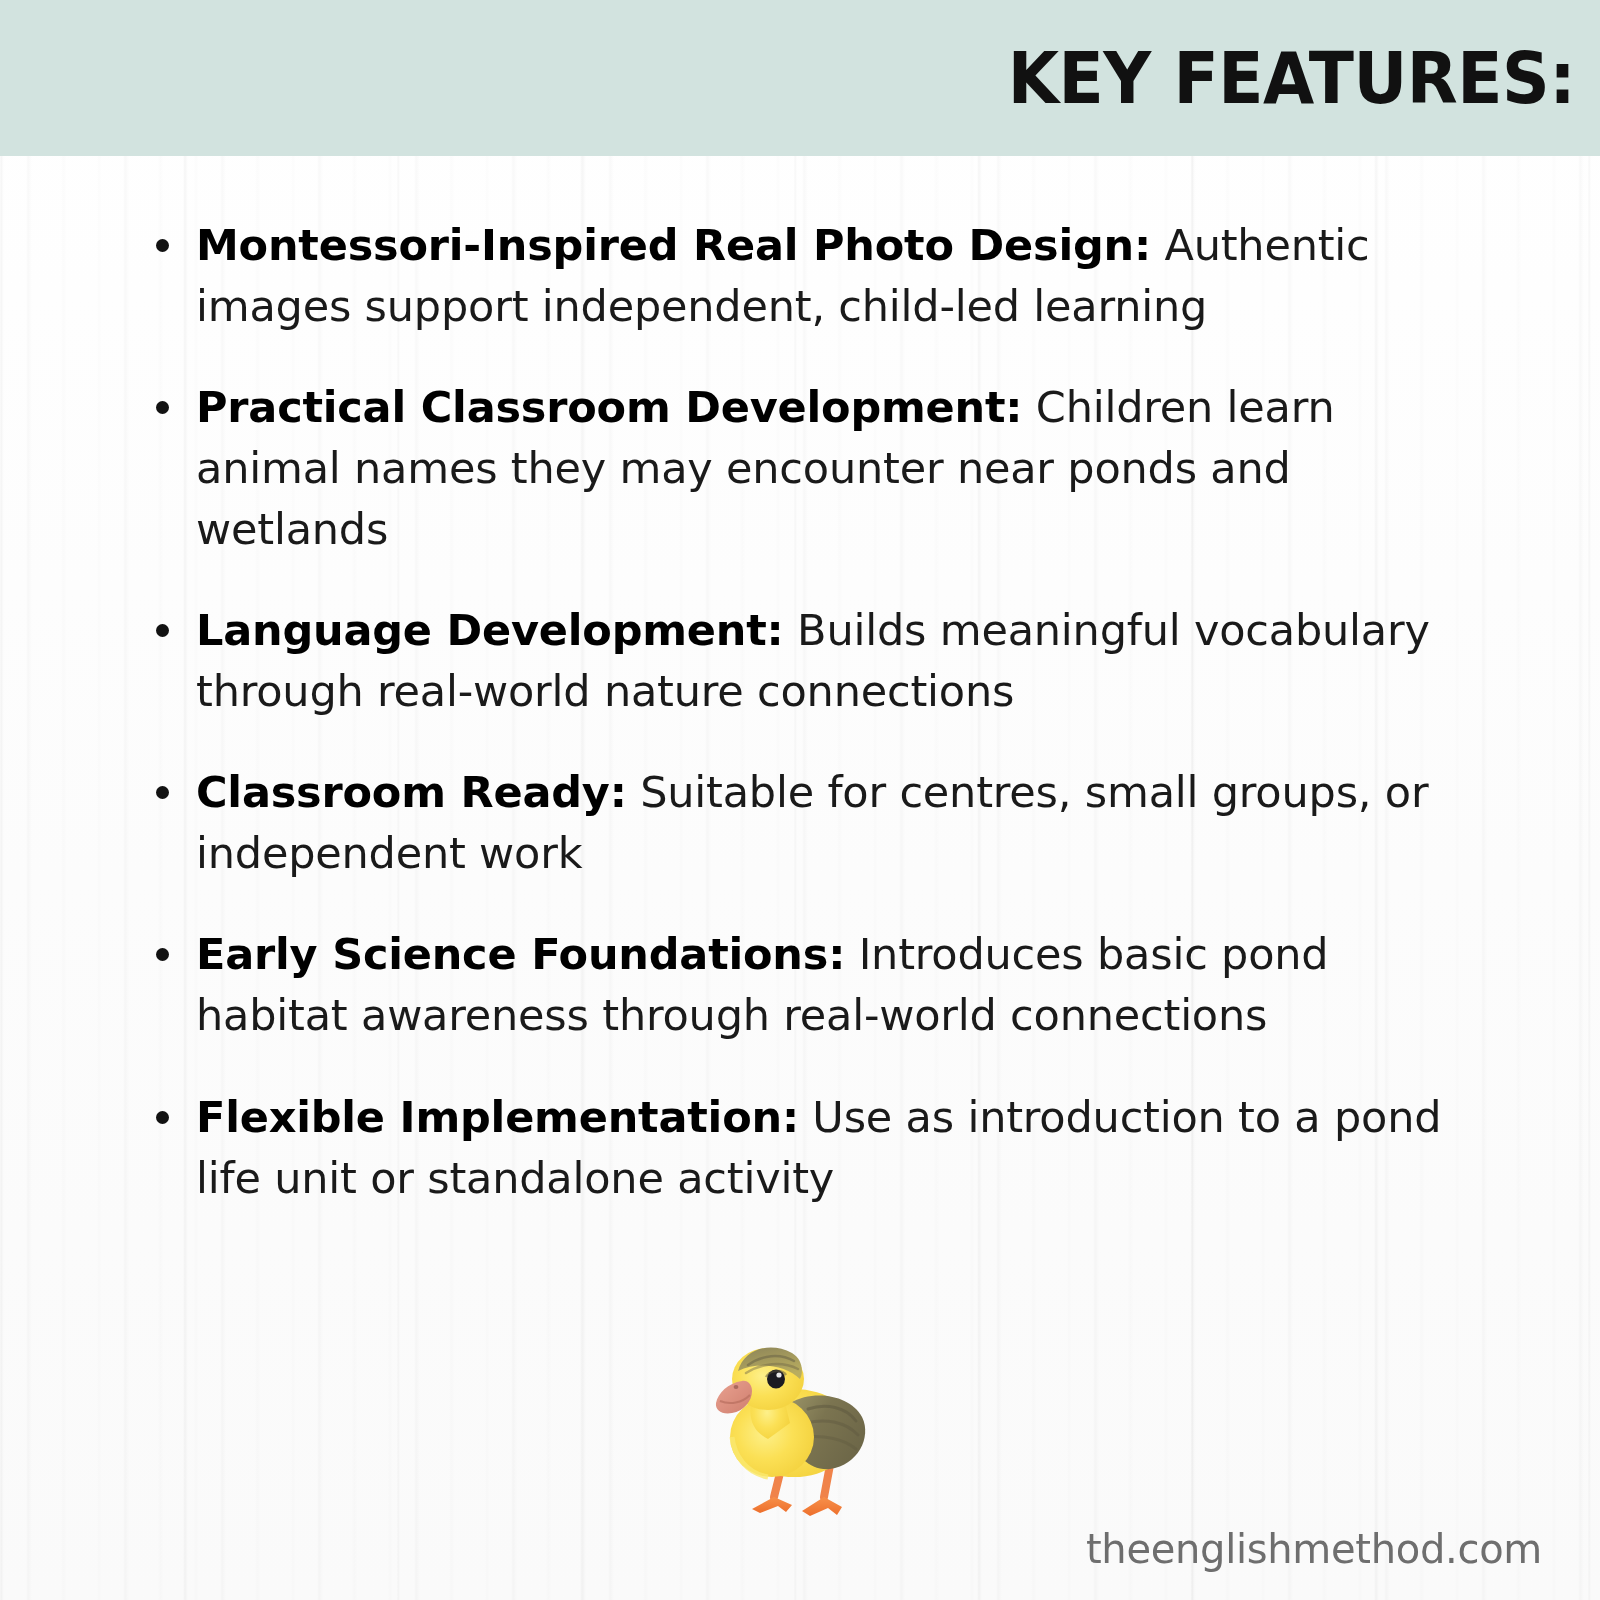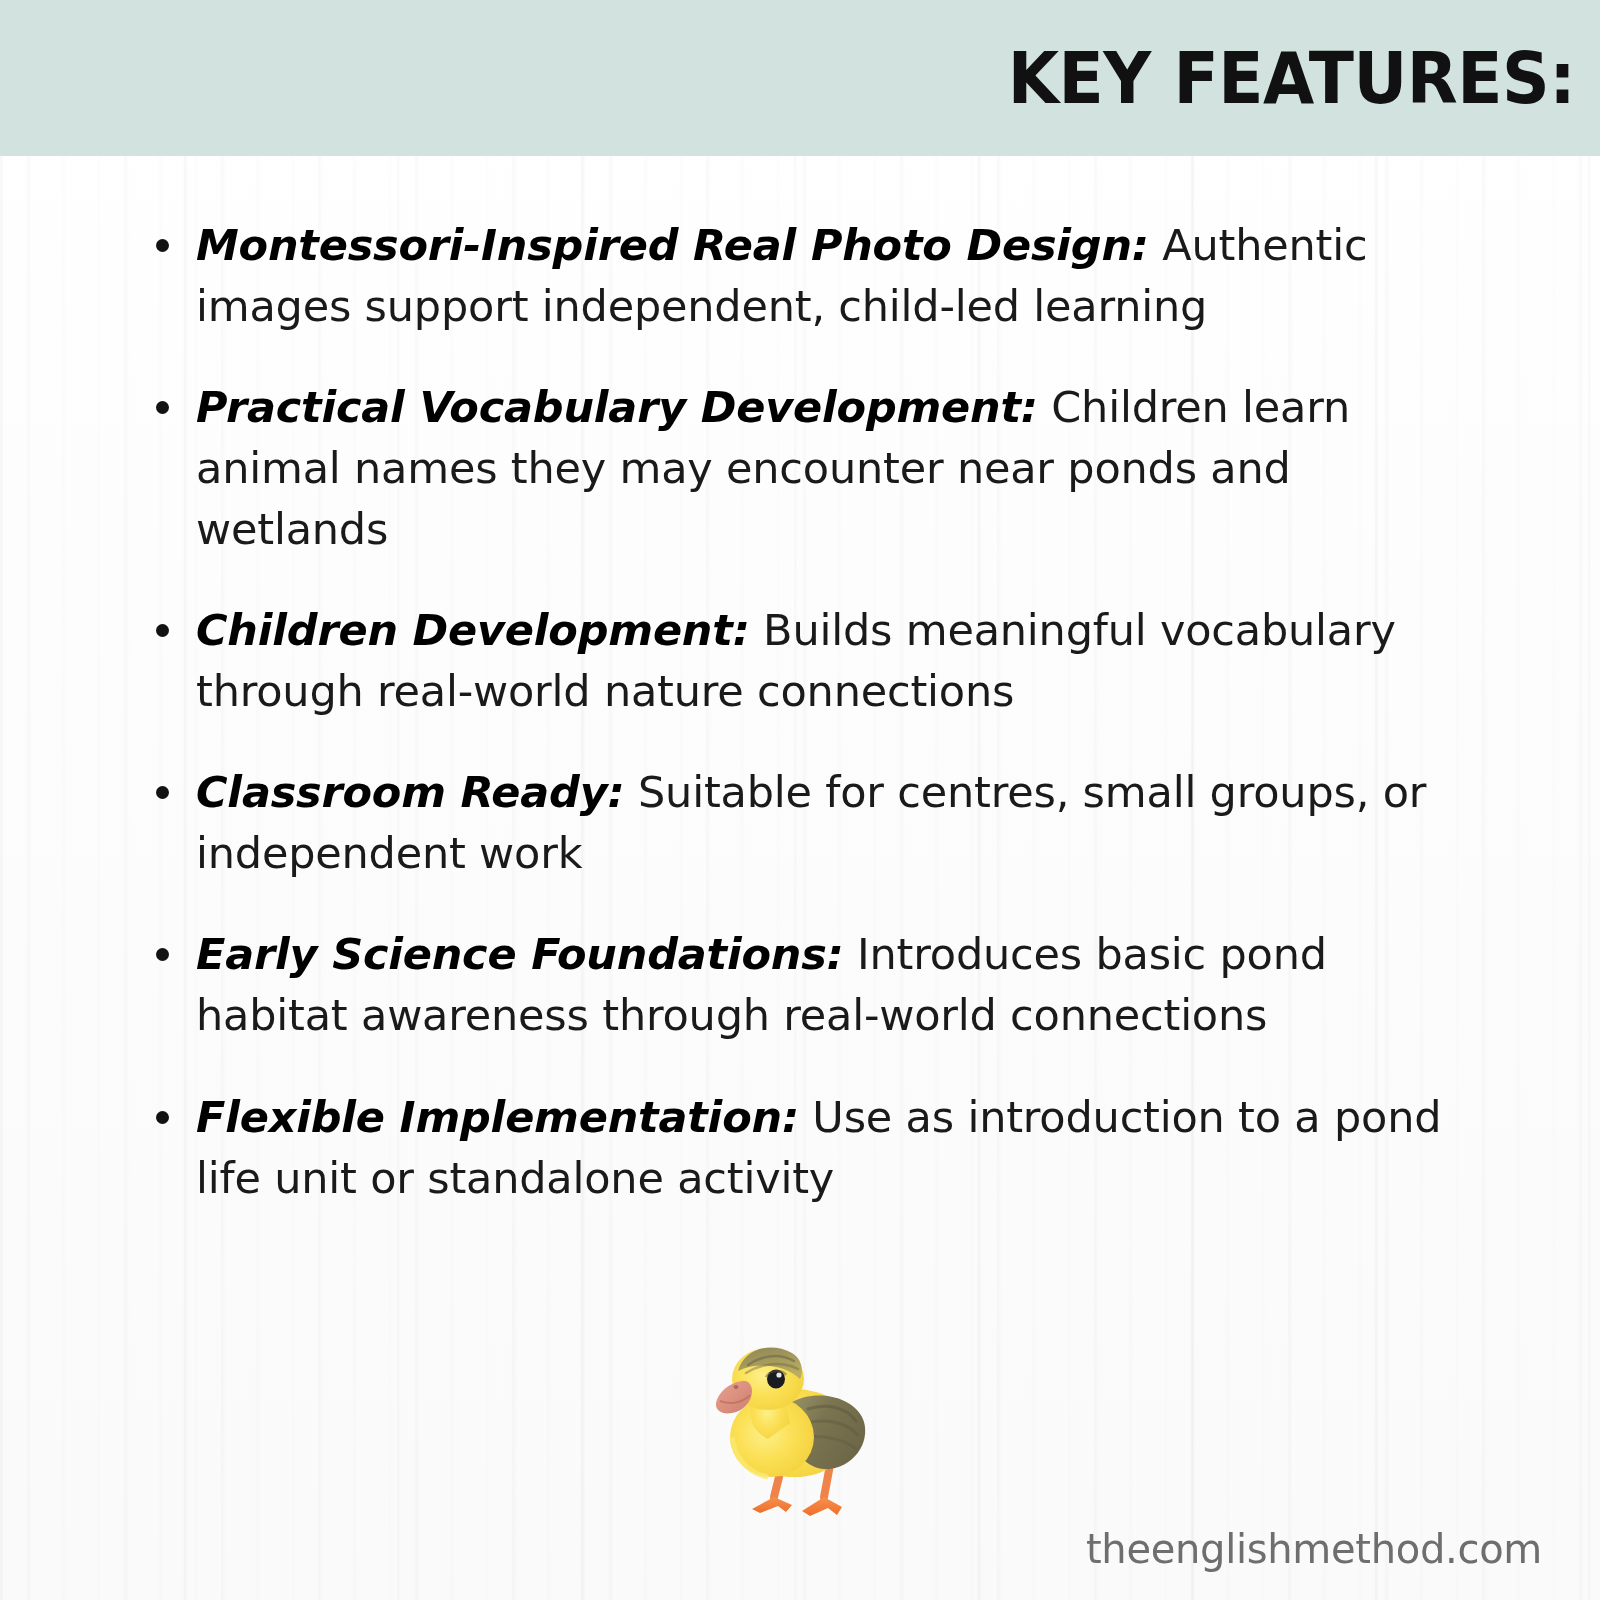--- a/index.html
+++ b/index.html
@@ -112,21 +112,20 @@
     top: 24px;
     width: 13px;
     height: 13px;
     border-radius: 50%;
     background: #121212;
   }
 
   .feature-label {
     font-weight: 700;
     color: #000000;
-    font-style: italic;
   }
 
   .feature-desc {
     font-weight: 400;
     color: #1a1a1a;
   }
 
   
   #duckling-photo {
     position: absolute;
@@ -165,27 +164,27 @@
   <ul id="features-list">
 
     <li class="feature-item">
       <span class="feature-bullet"></span>
       <span class="feature-label">Montessori-Inspired Real Photo Design:</span>
       <span class="feature-desc">Authentic images support independent, child-led learning</span>
     </li>
 
     <li class="feature-item">
       <span class="feature-bullet"></span>
-      <span class="feature-label">Practical Vocabulary Development:</span>
+      <span class="feature-label">Practical Classroom Development:</span>
       <span class="feature-desc">Children learn animal names they may encounter near ponds and wetlands</span>
     </li>
 
     <li class="feature-item">
       <span class="feature-bullet"></span>
-      <span class="feature-label">Children Development:</span>
+      <span class="feature-label">Language Development:</span>
       <span class="feature-desc">Builds meaningful vocabulary through real-world nature connections</span>
     </li>
 
     <li class="feature-item">
       <span class="feature-bullet"></span>
       <span class="feature-label">Classroom Ready:</span>
       <span class="feature-desc">Suitable for centres, small groups, or independent work</span>
     </li>
 
     <li class="feature-item">

